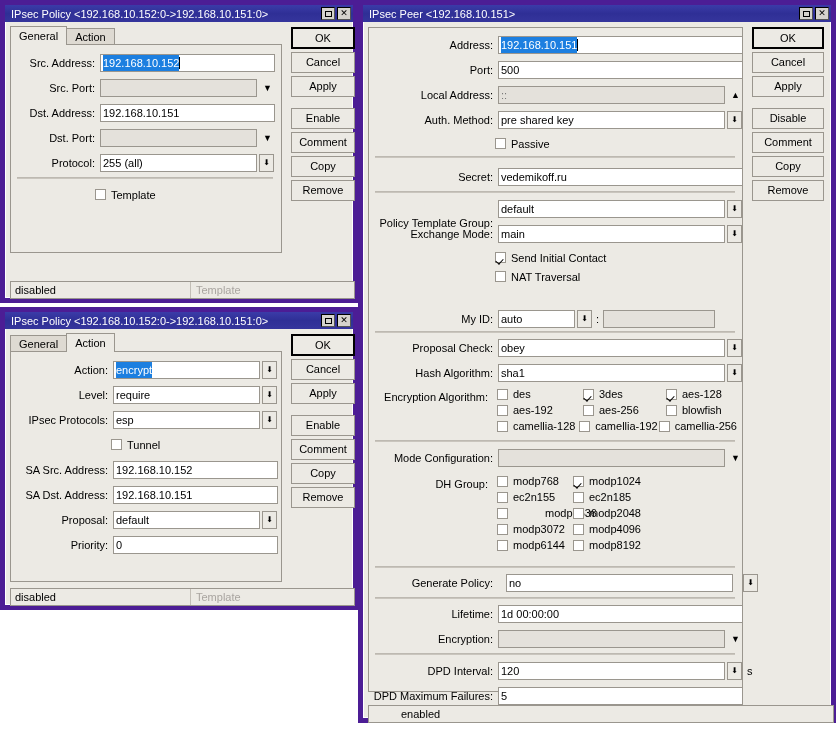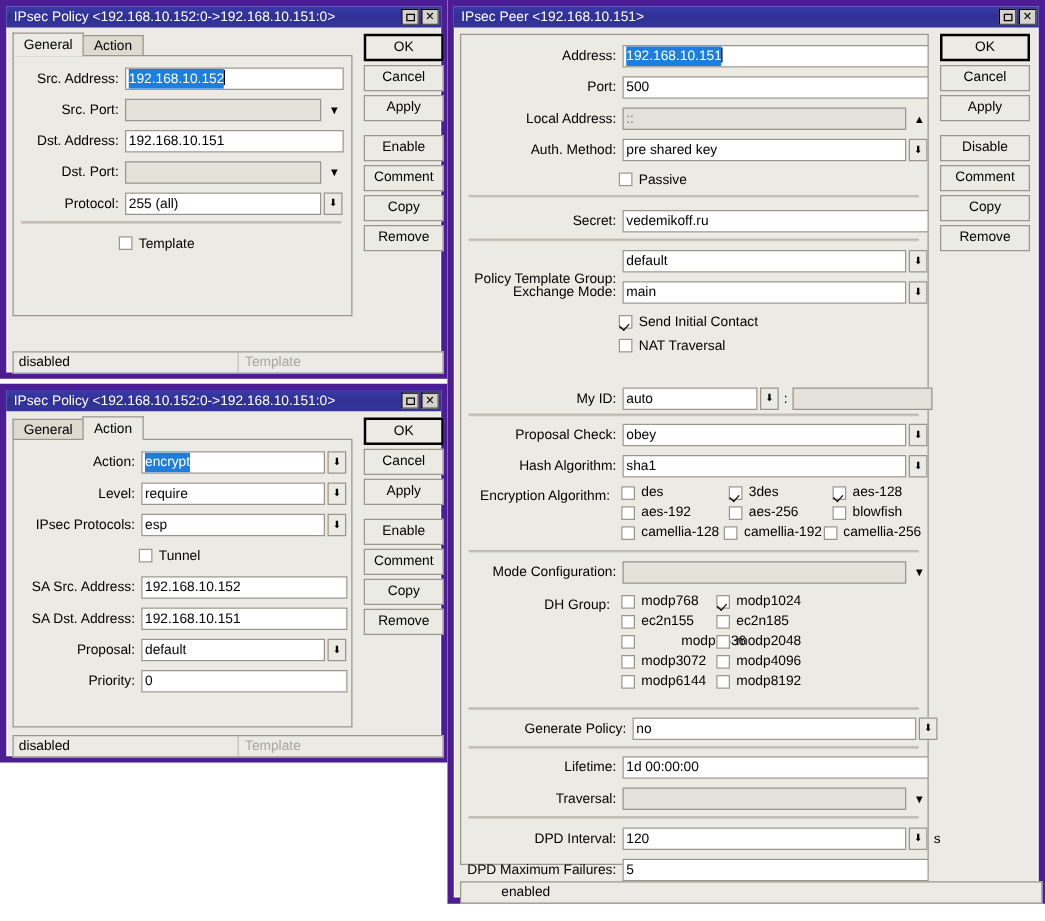--- a/index.html
+++ b/index.html
@@ -382,21 +382,21 @@
 
     <div class="row" style="left:132px; top:245px;">
       <span class="chk">
         <span class="box"></span>
         <span>NAT Traversal</span>
       </span>
     </div>
 
     <div class="row" style="left:10px; top:287px;">
       <span class="lbl" style="width:120px;">My ID:</span>
-      <span class="fld" style="width:108px;">auto</span>
+      <span class="fld" style="width:77px;">auto</span>
       <span class="spin">⬇</span>
       <span style="padding:0 4px;">:</span>
       <span class="fld disabled" style="width:112px;"></span>
     </div>
 
     <div class="sep" style="left:12px; top:309px; width:360px;"></div>
 
     <div class="row" style="left:10px; top:316px;">
       <span class="lbl" style="width:120px;">Proposal Check:</span>
       <span class="fld" style="width:227px;">obey</span>
@@ -512,35 +512,35 @@
           </span>
         <span class="chk">
           <span class="box"></span>
           <span>modp8192</span>
           </span>
       </div>
     </div>
 
     <div class="sep" style="left:12px; top:544px; width:360px;"></div>
 
-    <div class="row" style="left:18px; top:551px;">
+    <div class="row" style="left:10px; top:551px;gap:8px;">
       <span class="lbl" style="width:120px;">Generate Policy:</span>
       <span class="fld" style="width:227px;">no</span>
       <span class="spin">⬇</span>
     </div>
 
     <div class="sep" style="left:12px; top:575px; width:360px;"></div>
 
     <div class="row" style="left:10px; top:582px;">
       <span class="lbl" style="width:120px;">Lifetime:</span>
       <span class="fld" style="width:245px;">1d 00:00:00</span>
     </div>
 
     <div class="row" style="left:10px; top:607px;">
-      <span class="lbl" style="width:120px;">Traversal:</span>
+      <span class="lbl" style="width:120px;">Encryption:</span>
       <span class="fld disabled" style="width:227px;"></span>
       <span class="arrowonly">▼</span>
     </div>
 
     <div class="sep" style="left:12px; top:631px; width:360px;"></div>
 
     <div class="row" style="left:10px; top:639px;">
       <span class="lbl" style="width:120px;">DPD Interval:</span>
       <span class="fld" style="width:227px;">120</span>
       <span class="spin">⬇</span>

